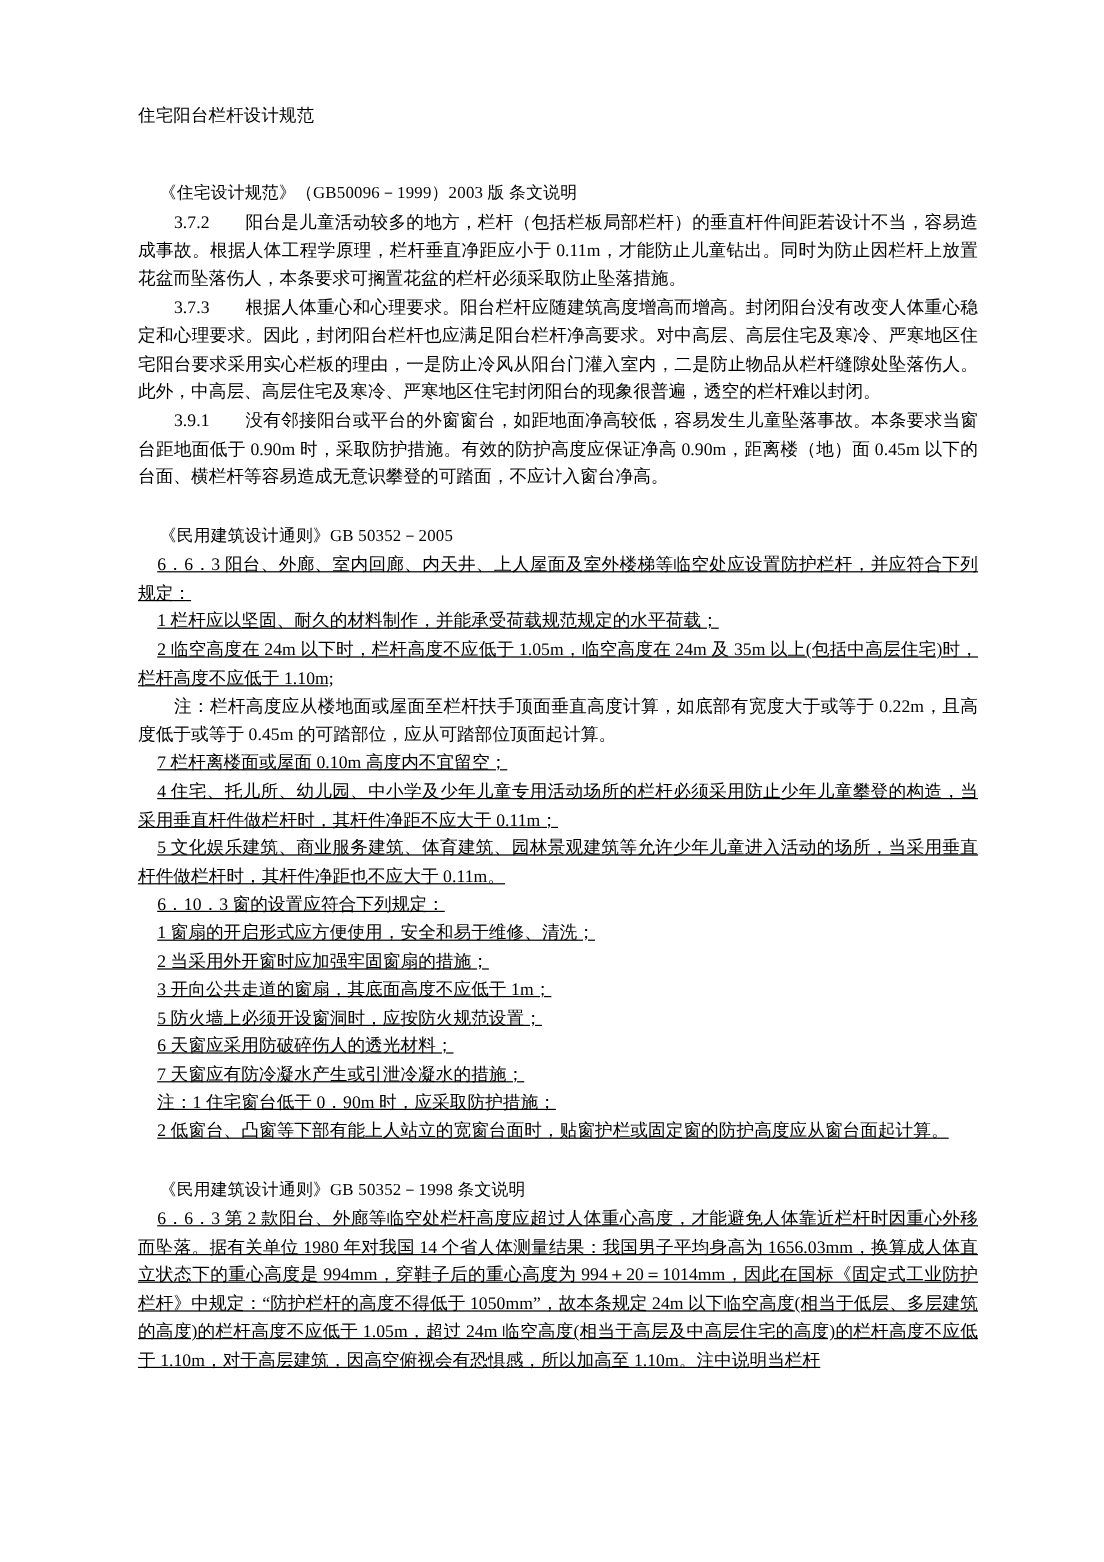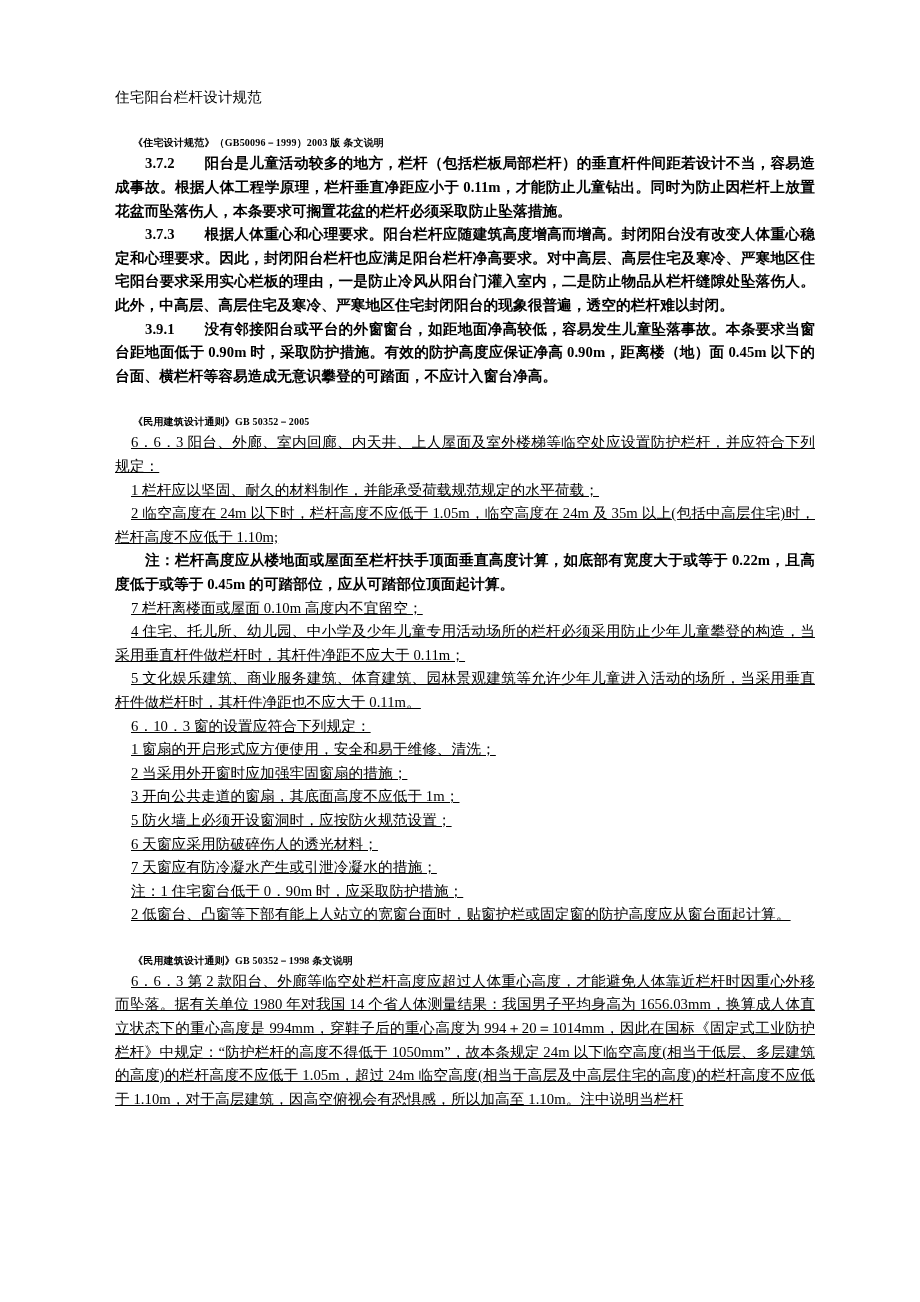--- a/index.html
+++ b/index.html
@@ -21,51 +21,50 @@
   }
   .content {
     position: absolute;
     left: 115px;
     top: 86px;
     width: 700px;
   }
   .doc-title {
     font-size: 14.5px;
     line-height: 1.55;
-    margin: 0 0 0 0;
+    margin: 0 0 16px 0;
     text-align: left;
     letter-spacing: 0.2px;
   }
   .spacer-lg {
     height: 27px;
   }
   .spacer-sec {
     height: 26px;
   }
   .heading {
-    font-size: 10px;
-    font-weight: bold;
+    font-size: 14px;
+    font-weight: normal;
     line-height: 1.6;
     margin: 0 0 1px 0;
     padding-left: 18px;
     letter-spacing: 0.2px;
   }
   p.para {
     font-size: 14.7px;
     line-height: 1.605;
     margin: 0;
     text-align: justify;
     text-justify: inter-ideograph;
     text-align-last: left;
     letter-spacing: 0.05px;
     word-break: break-all;
   }
   p.indent2 {
     text-indent: 30px;
-    font-weight: bold;
   }
   p.indent1 {
     text-indent: 16px;
     text-decoration: underline;
   }
 </style>
 </head>
 <body>
 
 <div class="page">

